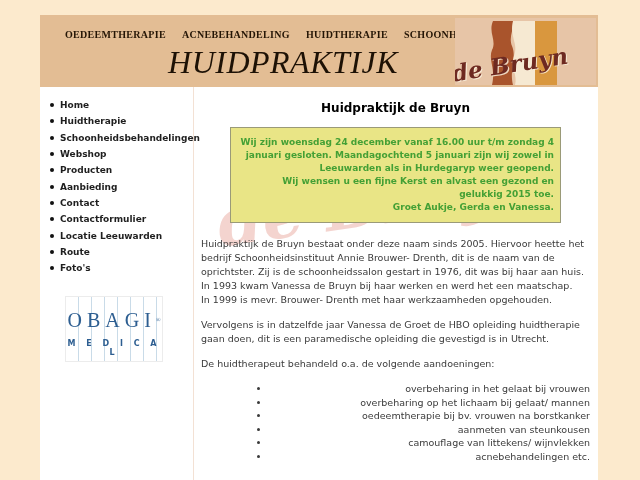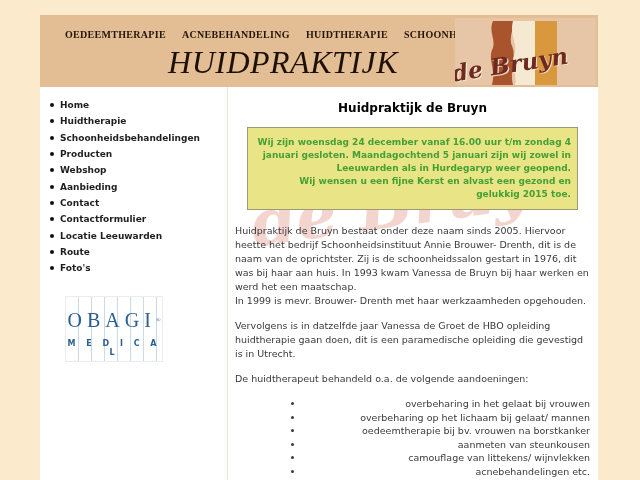--- a/index.html
+++ b/index.html
@@ -21,21 +21,21 @@
   .logo { position:absolute; top:3px; right:2px; width:141px; height:67px;
           background:#e7c5a7; overflow:hidden; }
   .logo svg { position:absolute; left:0; top:0; }
   .logo-script { position:absolute; left:-4px; top:30px; width:150px;
                  font-family:"DejaVu Serif", serif; font-style:italic; font-weight:bold;
                  font-size:23px; color:#6e2a21; transform:rotate(-9deg);
                  text-shadow:1px 1px 0 rgba(250,240,220,.85); white-space:nowrap; }
 
   
   .body-row { display:flex; height:393px; background:#fff; }
-  .sidebar { width:188px; border-right:1px solid #f3e1d4; padding-top:10px; }
+  .sidebar { width:154px; border-right:1px solid #f3e1d4; padding-top:10px; }
   .menu { list-style:none; }
   .menu li { display:flex; align-items:center; height:16.3px; padding-left:10px;
              font-size:9px; font-weight:bold; color:#1f1f1f; white-space:nowrap;
              cursor:pointer; }
   .dot { width:4px; height:4px; border-radius:50%; background:#111;
          margin-right:6px; flex:0 0 auto; }
 
   .obagi { margin:20px 0 0 25px; width:98px; height:66px; position:relative;
            border:1px solid #ececec; text-align:center; cursor:pointer;
            background:repeating-linear-gradient(90deg,#ffffff 0 12px,#c9dbe8 12px 13px); }
@@ -100,25 +100,25 @@
         <li>
             <span class="dot"></span>
             <span>Huidtherapie</span>
           </li>
         <li>
             <span class="dot"></span>
             <span>Schoonheidsbehandelingen</span>
           </li>
         <li>
             <span class="dot"></span>
-            <span>Producten</span>
+            <span>Webshop</span>
           </li>
         <li>
             <span class="dot"></span>
-            <span>Webshop</span>
+            <span>Producten</span>
           </li>
         <li>
             <span class="dot"></span>
             <span>Aanbieding</span>
           </li>
         <li>
             <span class="dot"></span>
             <span>Contact</span>
           </li>
         <li>
@@ -145,20 +145,21 @@
     </div>
 
     <div class="main">
       <div class="watermark">de Bruyn</div>
 
       <div class="main-heading">Huidpraktijk de Bruyn</div>
 
       <div class="notice">
         <p>Wij zijn woensdag 24 december vanaf 16.00 uur t/m zondag 4 januari gesloten. Maandagochtend 5 januari zijn wij zowel in Leeuwarden als in Hurdegaryp weer geopend.</p>
         <p>Wij wensen u een fijne Kerst en alvast een gezond en gelukkig 2015 toe.</p>
+        <p>Groet Aukje, Gerda en Vanessa.</p>
       </div>
 
       <div class="text-block">
         <p><span>Huidpraktijk de Bruyn bestaat onder deze naam sinds 2005. Hiervoor heette het bedrijf Schoonheidsinstituut Annie Brouwer- Drenth, dit is de naam van de oprichtster. Zij is de schoonheidssalon gestart in 1976, dit was bij haar aan huis. In 1993 kwam Vanessa de Bruyn bij haar werken en werd het een maatschap.</span><br><span>In 1999 is mevr. Brouwer- Drenth met haar werkzaamheden opgehouden.</span></p>
         <p>Vervolgens is in datzelfde jaar Vanessa de Groet de HBO opleiding huidtherapie gaan doen, dit is een paramedische opleiding die gevestigd is in Utrecht.</p>
         <p>De huidtherapeut behandeld o.a. de volgende aandoeningen:</p>
         <ul class="conditions">
           <li>overbeharing in het gelaat bij vrouwen</li>
           <li>overbeharing op het lichaam bij gelaat/ mannen</li>
           <li>oedeemtherapie bij bv. vrouwen na borstkanker</li>

